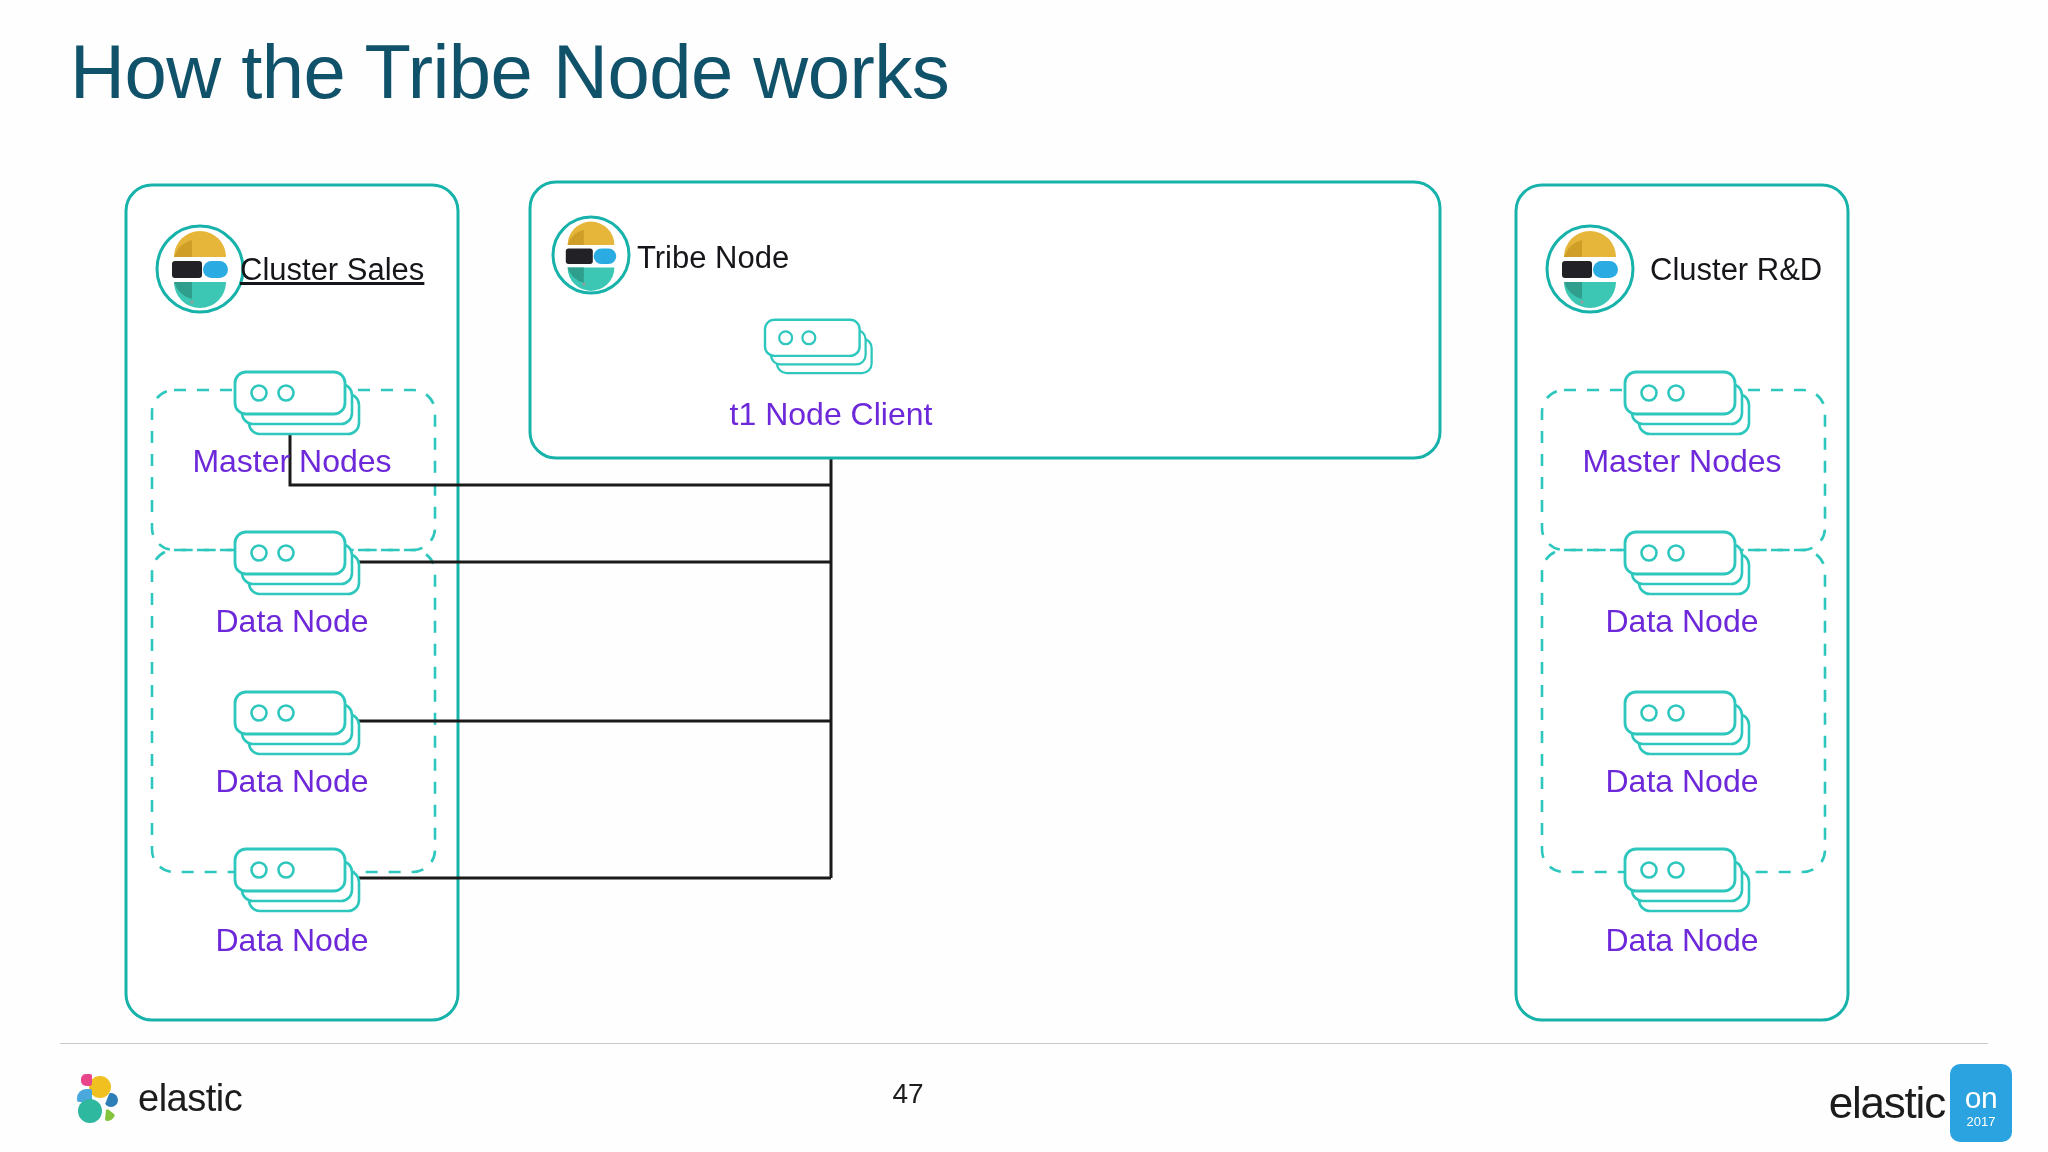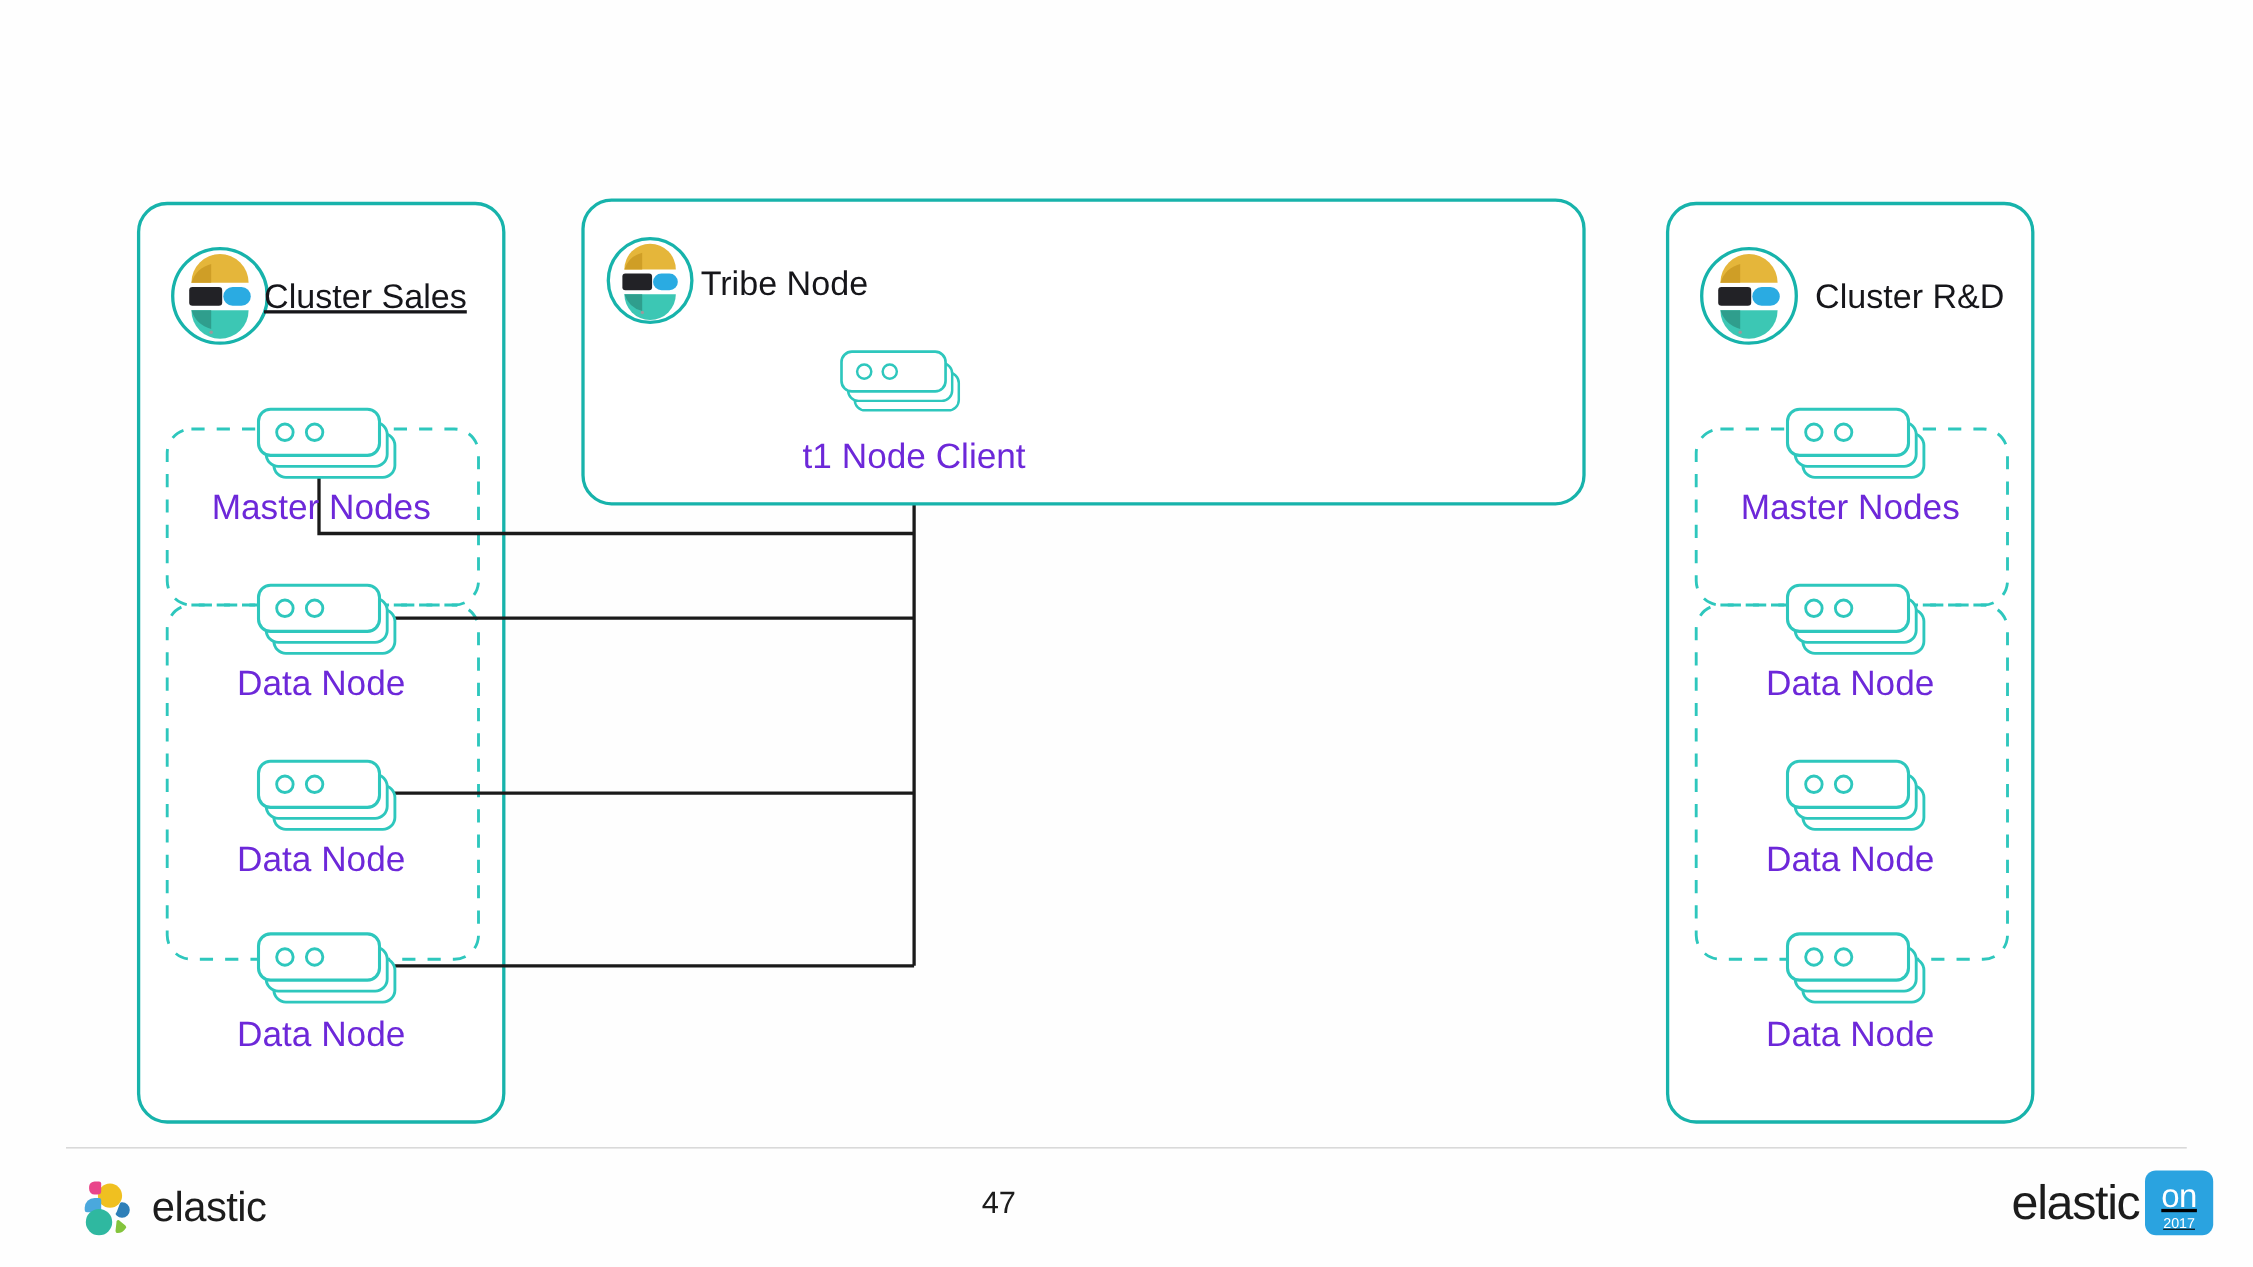--- a/index.html
+++ b/index.html
@@ -95,49 +95,49 @@
     gap: 2px;
   }
   .brand-right .wordmark {
     font-size: 44px;
     color: #1c1c1c;
     letter-spacing: -1.2px;
   }
   .on-badge {
     position: relative;
     width: 62px;
-    height: 59px;
+    height: 78px;
     background: #2aa3e0;
     border-radius: 10px;
     display: flex;
     flex-direction: column;
     align-items: center;
     justify-content: center;
     margin-left: 3px;
-    text-decoration: underline;
   }
   .on-badge .on-text {
     color: #ffffff;
     font-size: 30px;
     line-height: 1;
     margin-top: 4px;
     letter-spacing: -0.5px;
   }
   .on-badge .yr-text {
     color: #ffffff;
     font-size: 13px;
     line-height: 1;
     margin-top: 2px;
   }
 </style>
 </head>
 <body>
 
 <div id="slide">
 
+  <div class="slide-title">How the Tribe Node works</div>
 
   <svg class="diagram-svg" viewBox="0 0 2048 1152">
     <defs>
 
       <g id="elastic-e-mark">
 
         <path d="M 4 20 A 26 26 0 0 1 56 20 Z" fill="#e5b63a"></path>
 
         <rect x="2" y="24" width="30" height="17" rx="3" fill="#222226"></rect>
 

